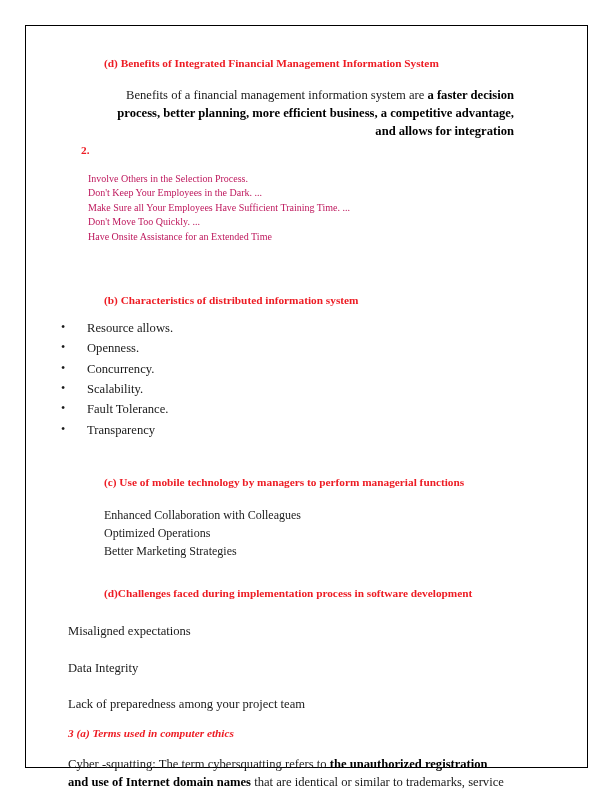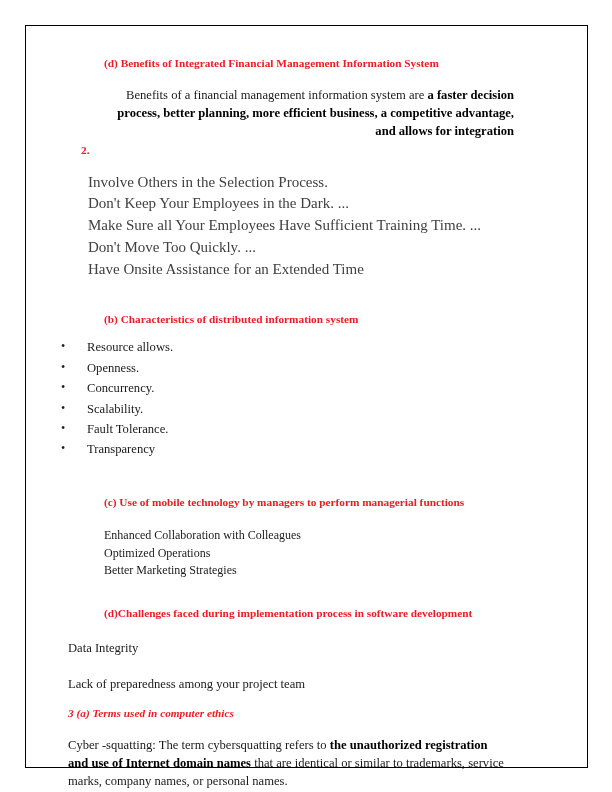--- a/index.html
+++ b/index.html
@@ -95,23 +95,23 @@
   }
 
   .plain-list {
     margin: 0;
     padding: 0;
     list-style: none;
     margin-left: 62px;
     margin-top: 16px;
   }
   .plain-list li {
-    font-size: 15px;
+    font-size: 10px;
     line-height: 1.465;
-    color: #404040;
+    color: #be185d;
   }
 
   .bullet-list {
     margin: 0;
     padding: 0;
     list-style: none;
     margin-left: 17px;
     margin-top: 10px;
   }
   .bullet-list li {
@@ -146,21 +146,21 @@
   .spaced-line {
     margin-left: 42px;
     font-size: 12.6px;
     line-height: 1.44;
     color: #1a1a1a;
   }
   .gap-21 { margin-top: 21px; }
   .gap-18 { margin-top: 18px; }
   .gap-13 { margin-top: 13px; }
   .gap-26 { margin-top: 26px; }
-  .gap-31 { margin-top: 31px; }
+  .gap-31 { margin-top: 48px; }
   .gap-35 { margin-top: 35px; }
 
   .para-cyber {
     margin-left: 42px;
     margin-right: 46px;
     margin-top: 14px;
     font-size: 12.6px;
     line-height: 1.46;
     color: #1a1a1a;
     text-align: left;
@@ -205,20 +205,21 @@
     <p class="red-head h-ind-c gap-35">(c) Use of mobile technology by managers to perform managerial functions</p>
 
     <ul class="mobile-list">
       <li>Enhanced Collaboration with Colleagues</li>
       <li>Optimized Operations</li>
       <li>Better Marketing Strategies</li>
     </ul>
 
     <p class="red-head h-ind-dchal gap-26">(d)Challenges faced during implementation process in software development</p>
 
+    <p class="spaced-line gap-21">Misaligned expectations</p>
     <p class="spaced-line gap-18">Data Integrity</p>
     <p class="spaced-line gap-18">Lack of preparedness among your project team</p>
 
     <p class="red-head h-ind-3a gap-13">3 (a) Terms used in computer ethics</p>
 
     <p class="para-cyber"><span>Cyber -squatting: The term cybersquatting refers to </span><b>the unauthorized registration and use of Internet domain names</b><span> that are identical or similar to trademarks, service marks, company names, or personal names.</span></p>
 
   </div>
 </div>
 

